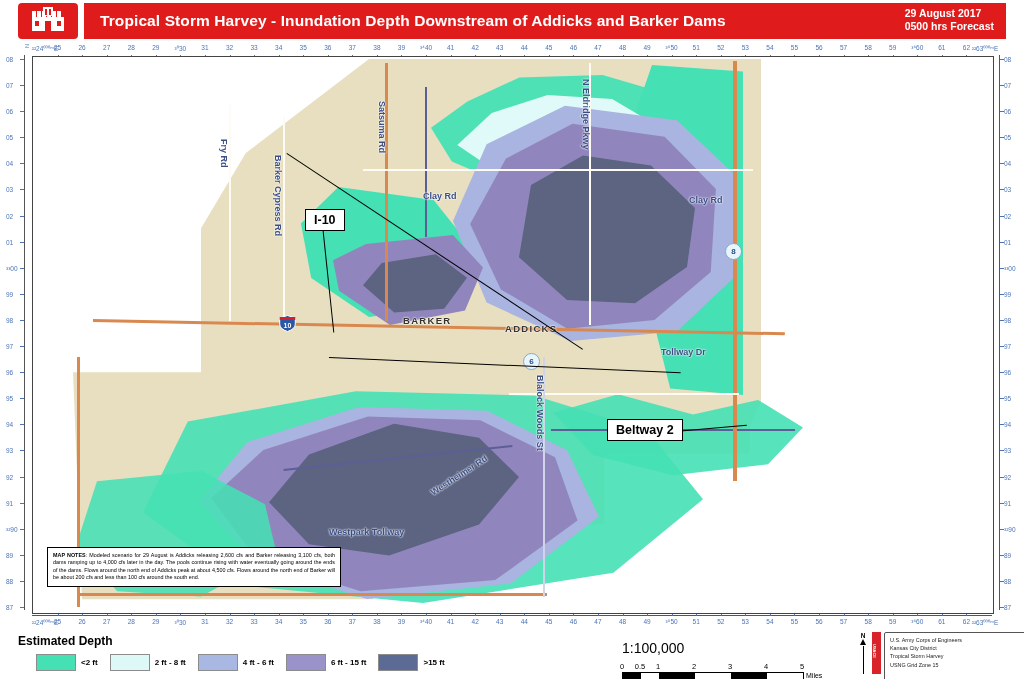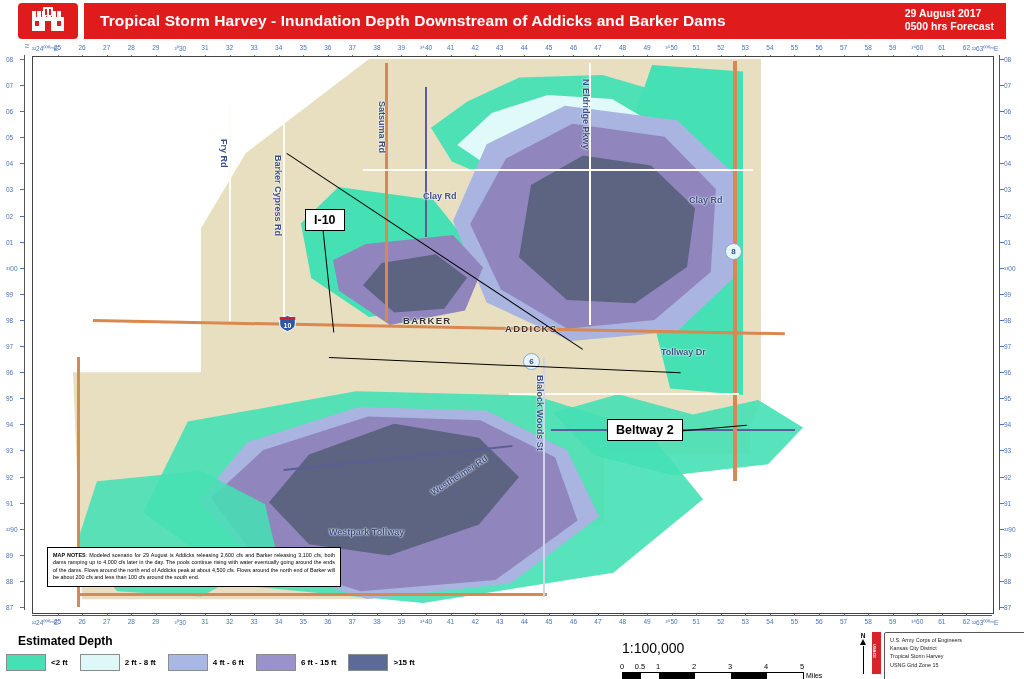--- a/index.html
+++ b/index.html
@@ -77,21 +77,21 @@
   .leader{position:absolute;background:#000;height:1px;transform-origin:0 0;}
 
   
   #map-notes{position:absolute;left:46px;top:548px;width:282px;
        background:#fff;border:1.2px solid #000;padding:4px 5px;
        font-size:5.4px;line-height:7.4px;color:#000;text-align:justify;}
   #map-notes b{font-size:5.4px;}
 
   
   #legend-title{position:absolute;left:18px;top:634px;font-size:12px;font-weight:bold;color:#000;}
-  #legend-row{position:absolute;left:6px;top:654px;display:flex;align-items:center;}
+  #legend-row{position:absolute;left:36px;top:654px;display:flex;align-items:center;}
   .lg-item{display:flex;align-items:center;margin-right:12px;}
   .lg-sw{width:38px;height:15px;border:1px solid #8c8c8c;}
   .lg-tx{font-size:8px;font-weight:bold;color:#000;margin-left:5px;}
 
   #scale-block{position:absolute;left:622px;top:640px;width:200px;}
   #scale-ratio{font-size:14px;color:#000;margin-bottom:6px;}
   #scale-nums{position:relative;height:10px;}
   .sc-n{position:absolute;font-size:7.5px;color:#000;transform:translateX(-50%);}
   #scale-bar{position:relative;height:8px;border:1px solid #000;width:180px;}
   .sc-seg{position:absolute;top:0;height:8px;background:#000;}

